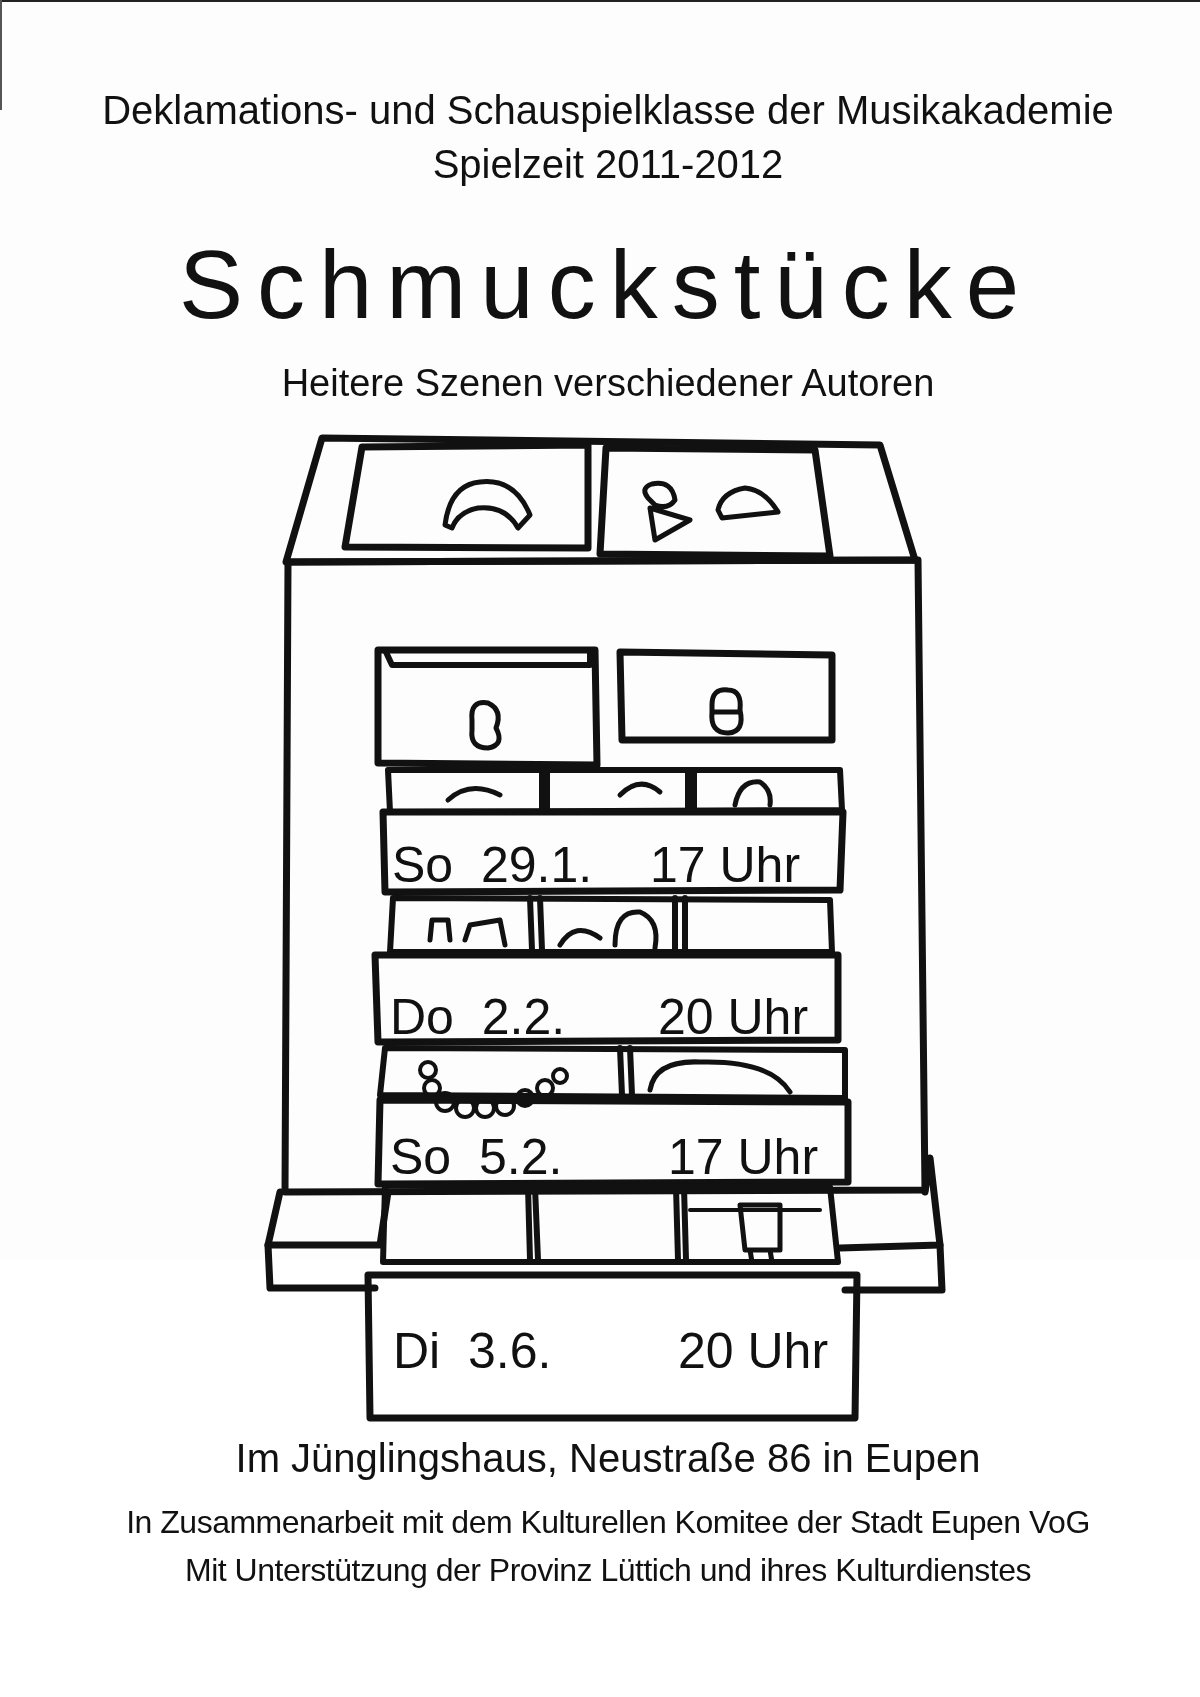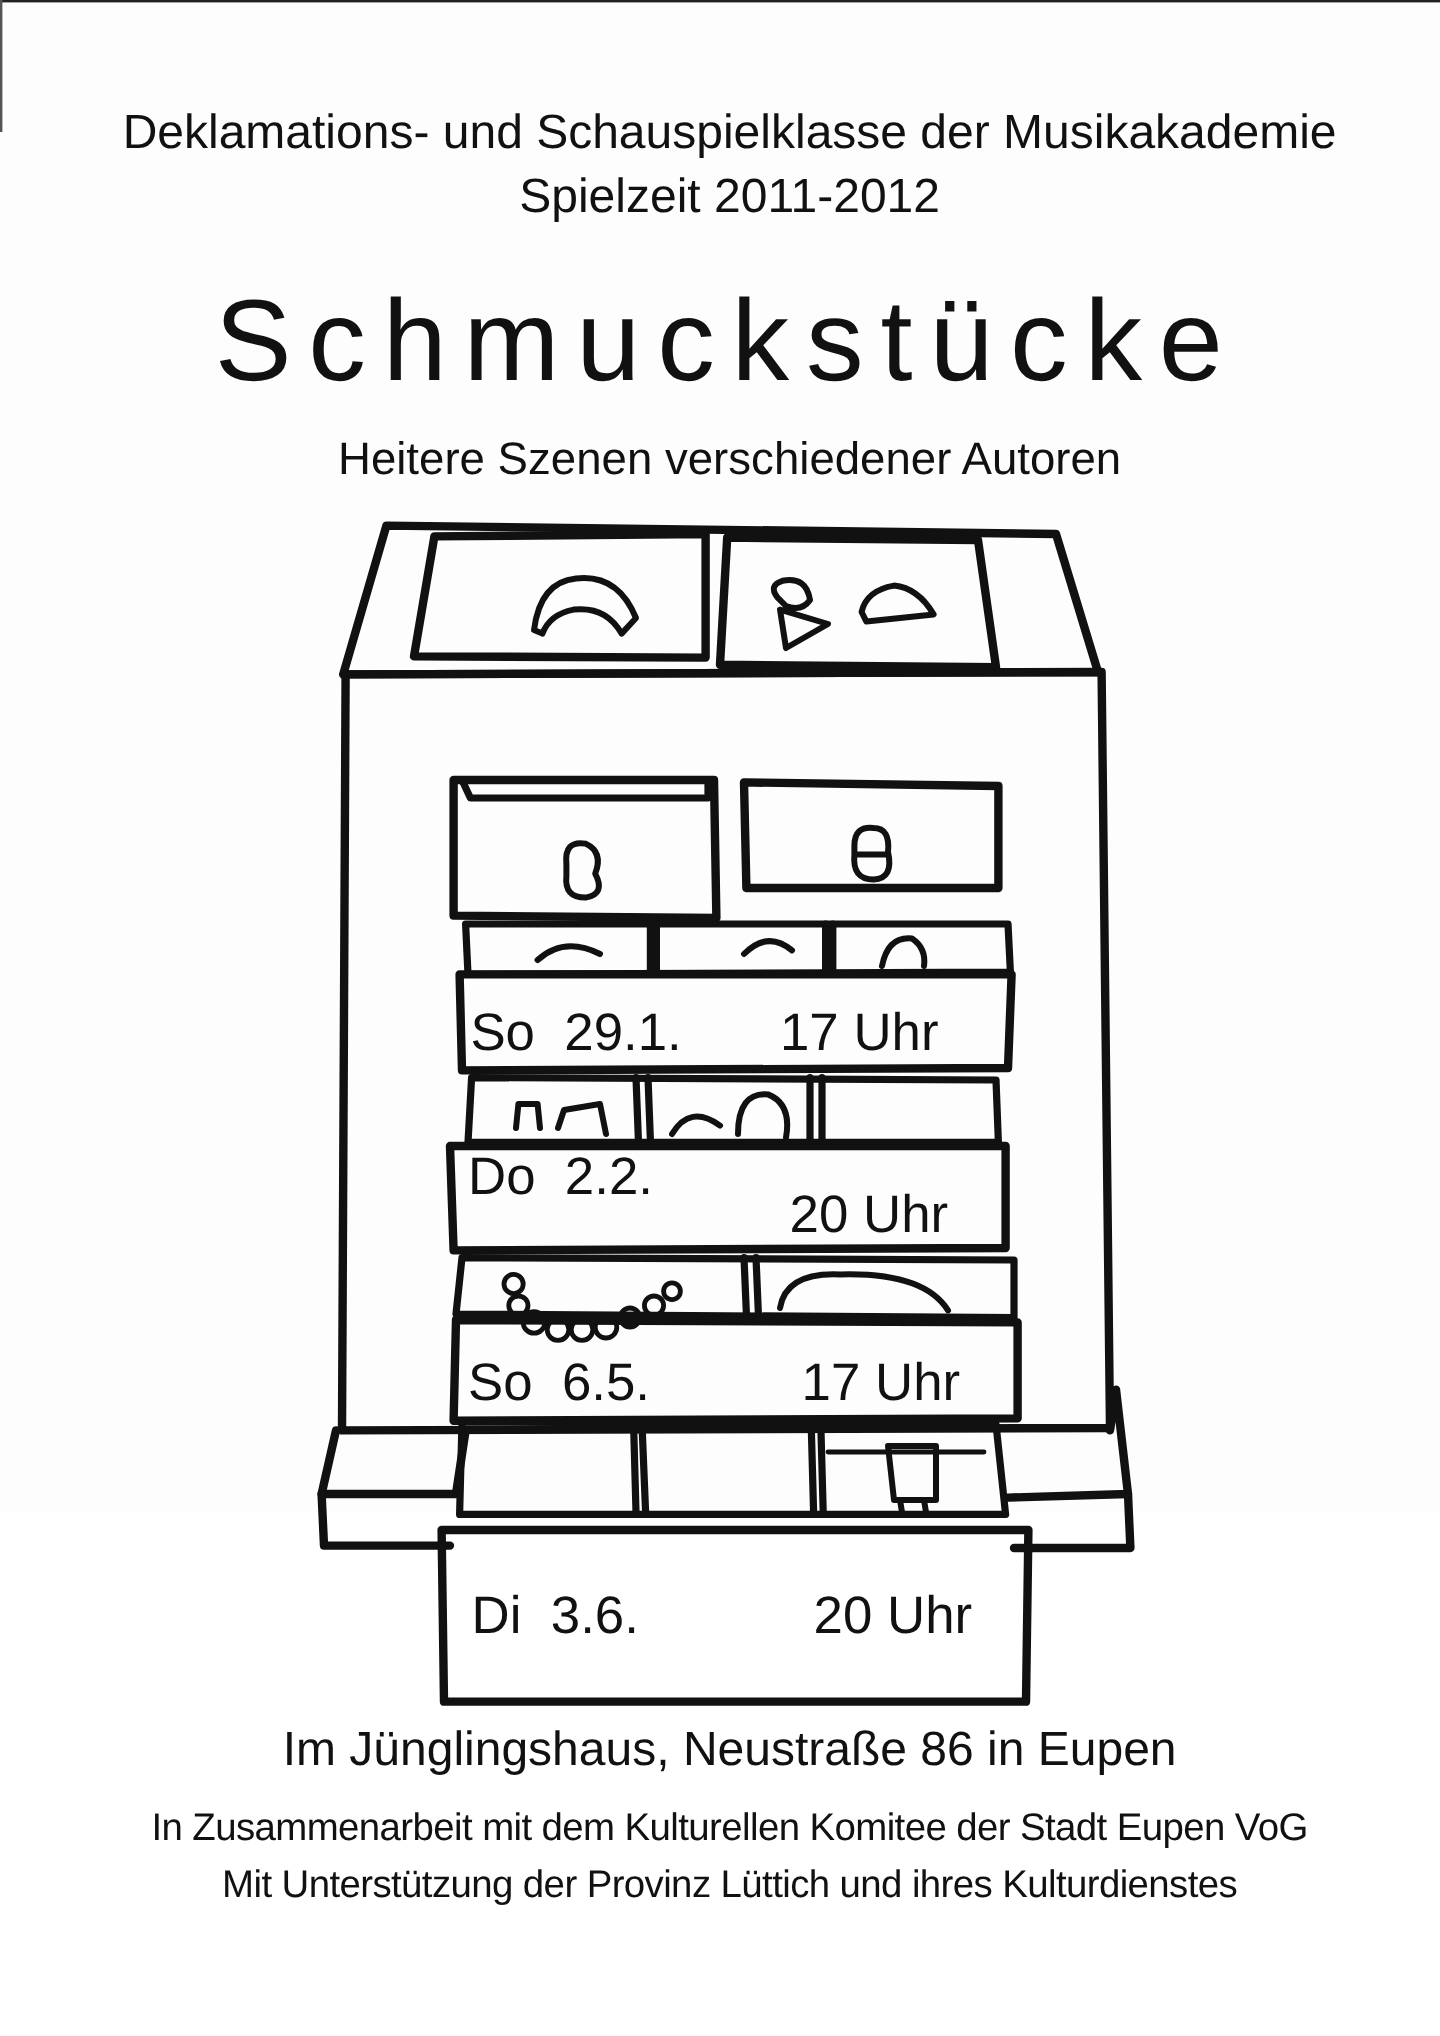--- a/index.html
+++ b/index.html
@@ -10,21 +10,21 @@
   .scan-edge-left { position: absolute; left: 0; top: 0; width: 2px; height: 110px; background: #555; }
   .line { position: absolute; left: 0; width: 1200px; text-align: center; white-space: nowrap; }
   .header-line1 { top: 88px; font-size: 40px; letter-spacing: 0px; left: 8px; }
   .header-line2 { top: 142px; font-size: 40px; left: 8px; }
   .title { top: 230px; font-size: 96px; letter-spacing: 14px; left: 6px; font-weight: normal; }
   .subtitle { top: 362px; font-size: 38px; left: 8px; }
   .venue { top: 1436px; font-size: 40px; left: 8px; }
   .credit1 { top: 1504px; font-size: 32px; left: 8px; letter-spacing: -0.5px; }
   .credit2 { top: 1552px; font-size: 32px; left: 8px; letter-spacing: -0.5px; }
   svg.cabinet { position: absolute; left: 0; top: 0; }
-  .drawer-label { position: absolute; font-size: 44px; white-space: nowrap; text-align: center; }
+  .drawer-label { position: absolute; font-size: 50px; white-space: nowrap; text-align: center; }
 </style>
 </head>
 <body>
 
 <div class="page">
   <div class="scan-edge-top"></div>
   <div class="scan-edge-left"></div>
 
   <div class="line header-line1">Deklamations- und Schauspielklasse der Musikakademie</div>
   <div class="line header-line2">Spielzeit 2011-2012</div>
@@ -98,29 +98,29 @@
 
     <path d="M368 1275 L857 1275 L855 1418 L370 1418 Z"></path>
   </svg>
 
   <div class="drawer-label" style="left:392px; top:836px;">
     <span>So</span>&nbsp;
     <span>29.1.</span>
   </div>
   <div class="drawer-label" style="left:650px; top:836px;">17 Uhr</div>
 
-  <div class="drawer-label" style="left:390px; top:956px;">
+  <div class="drawer-label" style="left:390px; top:988px;">
     <span>Do</span>&nbsp;
     <span>2.2.</span>
   </div>
   <div class="drawer-label" style="left:658px; top:988px;">20 Uhr</div>
 
   <div class="drawer-label" style="left:390px; top:1128px;">
     <span>So</span>&nbsp;
-    <span>6.5.</span>
+    <span>5.2.</span>
   </div>
   <div class="drawer-label" style="left:668px; top:1128px;">17 Uhr</div>
 
   <div class="drawer-label" style="left:393px; top:1322px;">
     <span>Di</span>&nbsp;
     <span>3.6.</span>
   </div>
   <div class="drawer-label" style="left:678px; top:1322px;">20 Uhr</div>
 
   <div class="line venue">Im Jünglingshaus, Neustraße 86 in Eupen</div>

